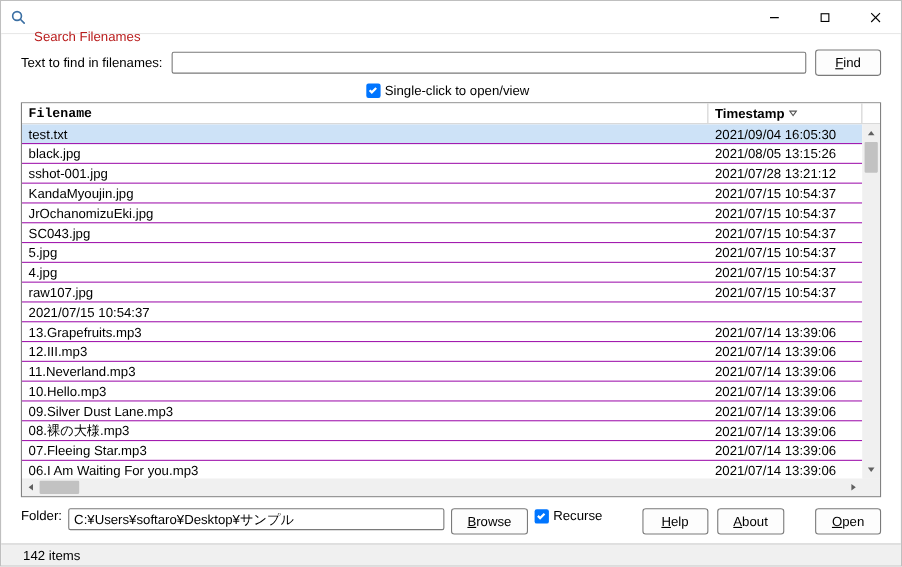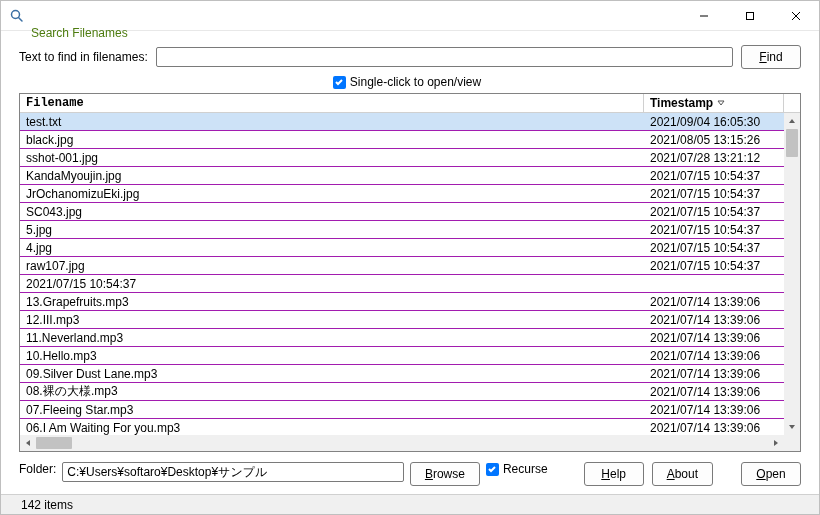--- a/index.html
+++ b/index.html
@@ -26,21 +26,21 @@
     background: #ffffff;
     border-bottom: 1px solid #e8e8e8;
     flex-shrink: 0;
   }
   .titlebar .app-icon {
     width: 16px; height: 16px;
     margin-right: 6px;
     display: inline-flex;
     align-items: center; justify-content: center;
   }
-  .titlebar .title { flex: 1; color: #4d7c0f; font-size: 12px; margin-top: 34px; }
+  .titlebar .title { flex: 1; color: #b91c1c; font-size: 12px; margin-top: 34px; }
   .win-btns { display: flex; height: 100%; }
   .win-btn {
     width: 46px; height: 100%;
     display: flex; align-items: center; justify-content: center;
     font-family: "Segoe UI Symbol", sans-serif;
     font-size: 10px;
     color: #000;
   }
 
   

